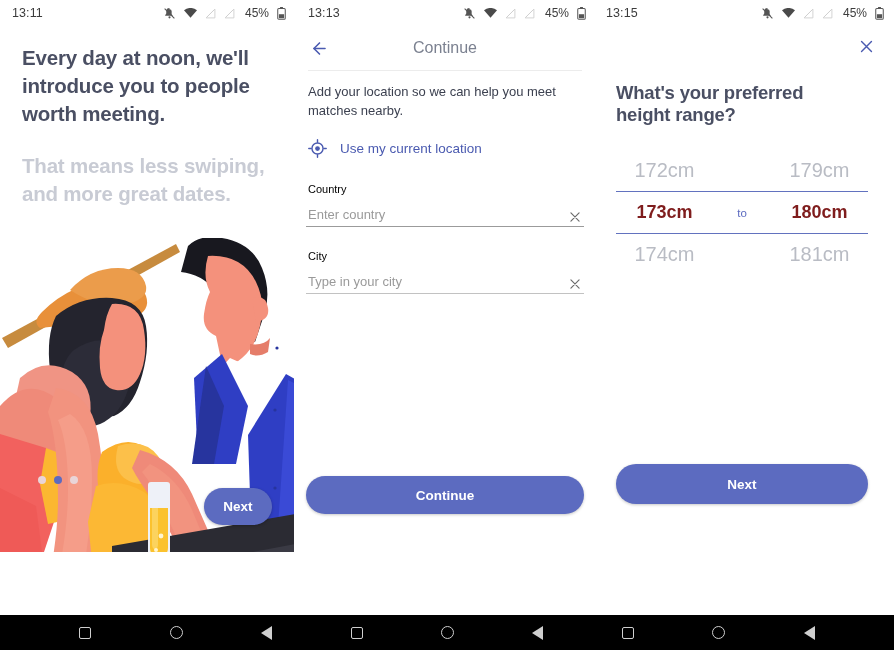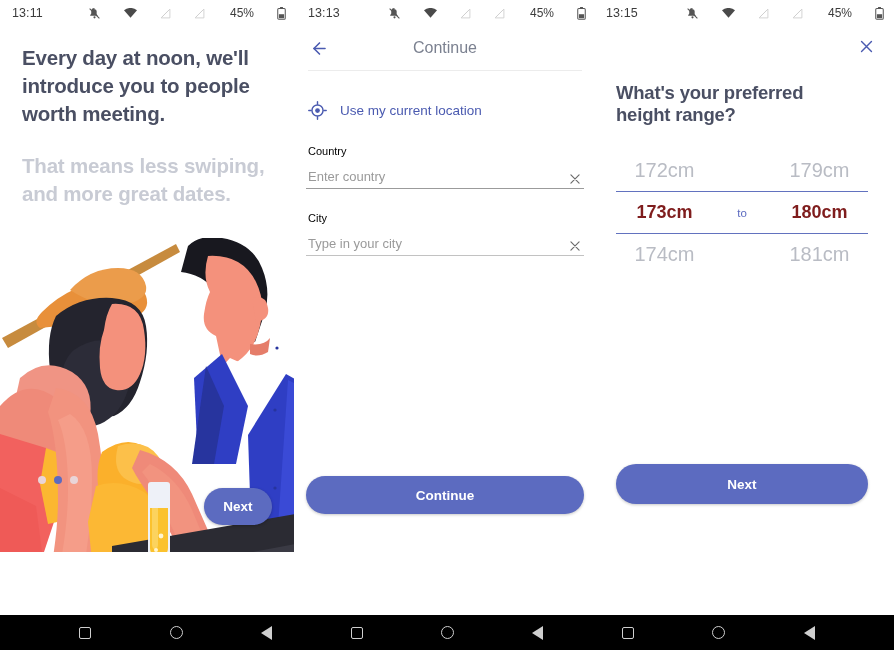--- a/index.html
+++ b/index.html
@@ -9,21 +9,21 @@
   .screens { position:relative; width:894px; height:650px; display:flex; }
   .panel { position:relative; width:298px; height:552px; background:#ffffff; overflow:hidden; }
   .panel.p1 { width:296px; border-right:2px solid #ffffff; }
   .panel.p2 { width:298px; }
   .panel.p3 { width:298px; }
 
   
   .statusbar { position:absolute; top:0; left:0; width:100%; height:26px;
                display:flex; align-items:center; padding:0 8px 0 12px; background:#fff; z-index:30; }
   .sb-time { font-size:12.5px; color:#3c3c3c; letter-spacing:.1px; }
-  .sb-icons { margin-left:auto; display:flex; align-items:center; gap:23px; }
+  .sb-icons { margin-left:auto; display:flex; align-items:center; gap:8px; }
   .sb-pct { font-size:12px; color:#3c3c3c; margin-left:2px; }
   .ic { display:block; }
 
   
   .p1-head { position:absolute; top:44px; left:22px; right:18px; z-index:5; }
   .p1-title { font-size:20.5px; line-height:28px; font-weight:bold; color:#4a4f63; letter-spacing:-.2px; }
   .p1-sub { margin-top:24px; font-size:20.5px; line-height:28px; font-weight:bold; color:#c8cbd4; letter-spacing:-.2px; }
 
   .illus { position:absolute; left:0; top:238px; width:296px; height:377px; overflow:hidden; background:#fff; }
   .illus svg { display:block; }
@@ -240,20 +240,21 @@
         <svg width="19" height="19" viewBox="0 0 24 24" fill="none" stroke="#4a5ab0" stroke-width="2" stroke-linecap="round" stroke-linejoin="round">
             <path d="M19 12H5"></path>
             <path d="M12 19l-7-7 7-7"></path>
           </svg>
       </button>
       <div class="appbar-title">Continue</div>
     </div>
     <div class="appbar-rule"></div>
 
     <div class="p2-body">
+      <div class="p2-desc">Add your location so we can help you meet matches nearby.</div>
 
       <button class="cur-loc">
         <svg width="19" height="19" viewBox="0 0 24 24" fill="none" stroke="#4a5ab0" stroke-width="1.8">
             <circle cx="12" cy="12" r="7"></circle>
             <circle cx="12" cy="12" r="3" fill="#4a5ab0" stroke="none"></circle>
             <path d="M12 1v3M12 20v3M1 12h3M20 12h3" stroke-linecap="round"></path>
           </svg>
         <span class="cur-loc-label">Use my current location</span>
       </button>
 

